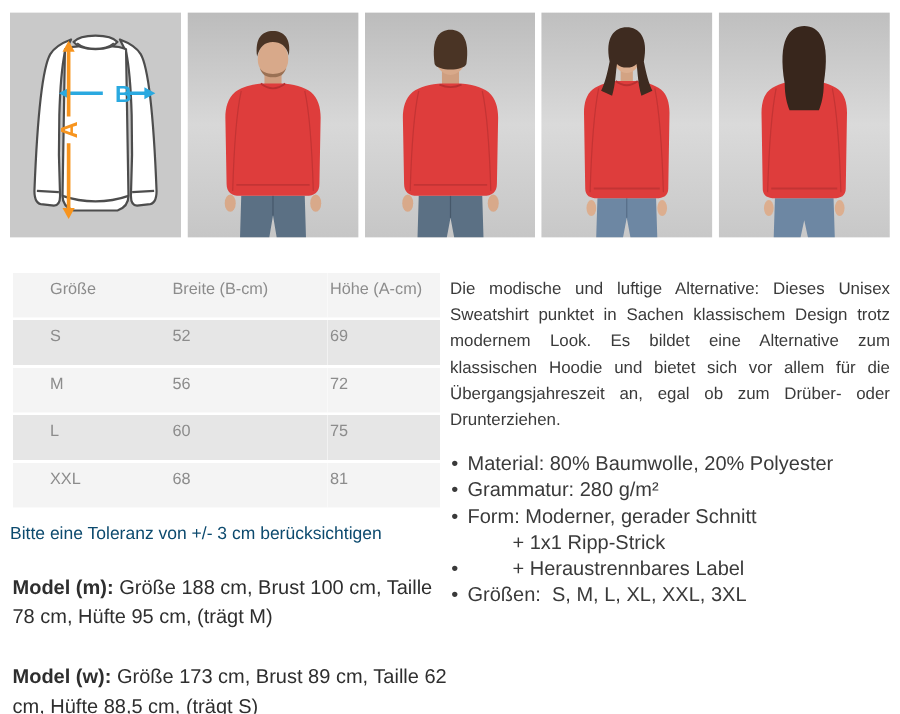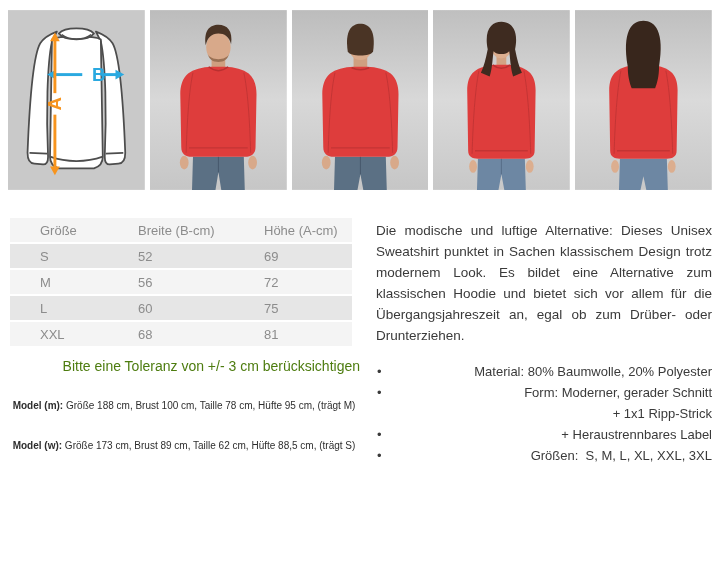--- a/index.html
+++ b/index.html
@@ -8,45 +8,45 @@
     font-family:"Liberation Sans","DejaVu Sans",sans-serif;
     -webkit-font-smoothing:antialiased;
   }
   
   .image-row{display:flex;gap:5px;padding:8px 8px 0 8px;height:184px;}
   .product-image{flex:1 1 0;height:184px;cursor:pointer;}
   .product-image svg{display:block;width:100%;height:100%;}
   
   .content{display:flex;padding:26px 8px 0 8px;align-items:flex-start;}
   .left-col{flex:0 0 352px;width:352px;}
-  .right-col{flex:1 1 auto;margin-left:16px;margin-top:2px;min-width:0;}
+  .right-col{flex:1 1 auto;margin-top:2px;min-width:0;}
   
   table.size-table{
     border-collapse:collapse;table-layout:fixed;width:342px;margin-left:2px;
     font-size:13px;color:#8c8c8c;
   }
   table.size-table th,table.size-table td{
     height:24px;font-weight:normal;text-align:left;vertical-align:middle;
-    border-bottom:2px solid #ffffff;padding:0 0 0 2px;overflow:hidden;white-space:nowrap;
+    border-bottom:2px solid #ffffff;padding:0 0 12px 2px;overflow:hidden;white-space:nowrap;
   }
   table.size-table th:first-child,table.size-table td:first-child{padding-left:30px;}
   table.size-table thead tr{background:#f4f4f4;}
   table.size-table tbody tr:nth-child(odd){background:#e6e6e6;}
   table.size-table tbody tr:nth-child(even){background:#f4f4f4;}
   
-  .tolerance-note{margin:10px 0 17px 0;font-size:14px;color:#4d7c0f;text-align:right;}
-  .model-block{margin:25px 0 0 2px;font-size:10px;line-height:1.45;color:#2e2e2e;width:348px;text-align:center;}
+  .tolerance-note{margin:10px 0 17px 0;font-size:14px;color:#0c4a6e;}
+  .model-block{margin:25px 0 0 2px;font-size:16px;line-height:1.45;color:#2e2e2e;width:348px;}
   .model-block b{font-weight:bold;}
   
   .desc-paragraph{
     margin:0;font-size:13.5px;line-height:21px;color:#3a3a3a;text-align:justify;
   }
   ul.features{
     list-style:none;margin:15px 0 0 0;padding:0;
-    font-size:13px;line-height:21px;color:#3a3a3a;text-align:right;
+    font-size:16px;line-height:21px;color:#3a3a3a;
   }
   ul.features li{position:relative;padding-left:14px;}
   ul.features li::before{content:"\2022";position:absolute;left:1px;top:0;color:#3a3a3a;}
   .feature-sub{margin-left:36px;}
   .pre{white-space:pre-wrap;}
 </style>
 </head>
 <body>
 
 <div class="image-row">
@@ -228,20 +228,23 @@
   </div>
 
   <div class="right-col">
     <p class="desc-paragraph">Die modische und luftige Alternative: Dieses Unisex Sweatshirt punktet in Sachen klassischem Design trotz modernem Look. Es bildet eine Alternative zum klassischen Hoodie und bietet sich vor allem für die Übergangsjahreszeit an, egal ob zum Drüber- oder Drunterziehen.</p>
 
     <ul class="features">
       <li>
         <span class="pre">Material: 80% Baumwolle, 20% Polyester</span>
       </li>
       <li>
+        <span class="pre">Grammatur: 280 g/m²</span>
+      </li>
+      <li>
         <span class="pre">Form: Moderner, gerader Schnitt</span>
         <div class="feature-sub pre">+ 1x1 Ripp-Strick</div>
       </li>
       <li>
         <div class="feature-sub pre">+ Heraustrennbares Label</div>
       </li>
       <li>
         <span class="pre">Größen:  S, M, L, XL, XXL, 3XL</span>
       </li>
     </ul>

